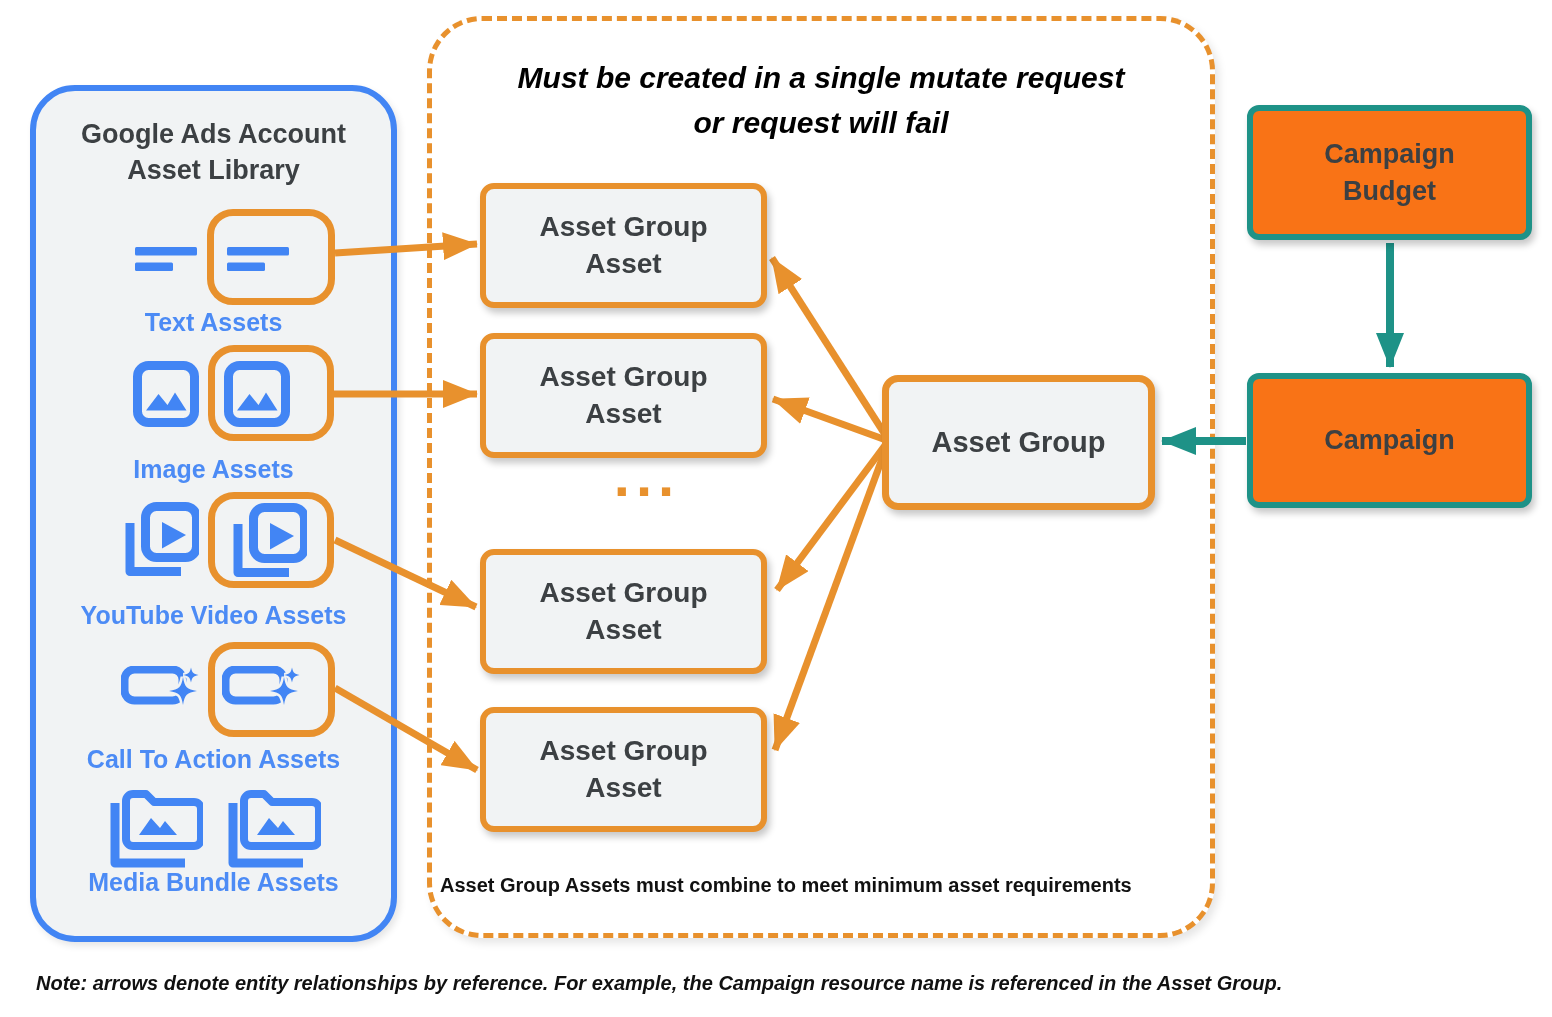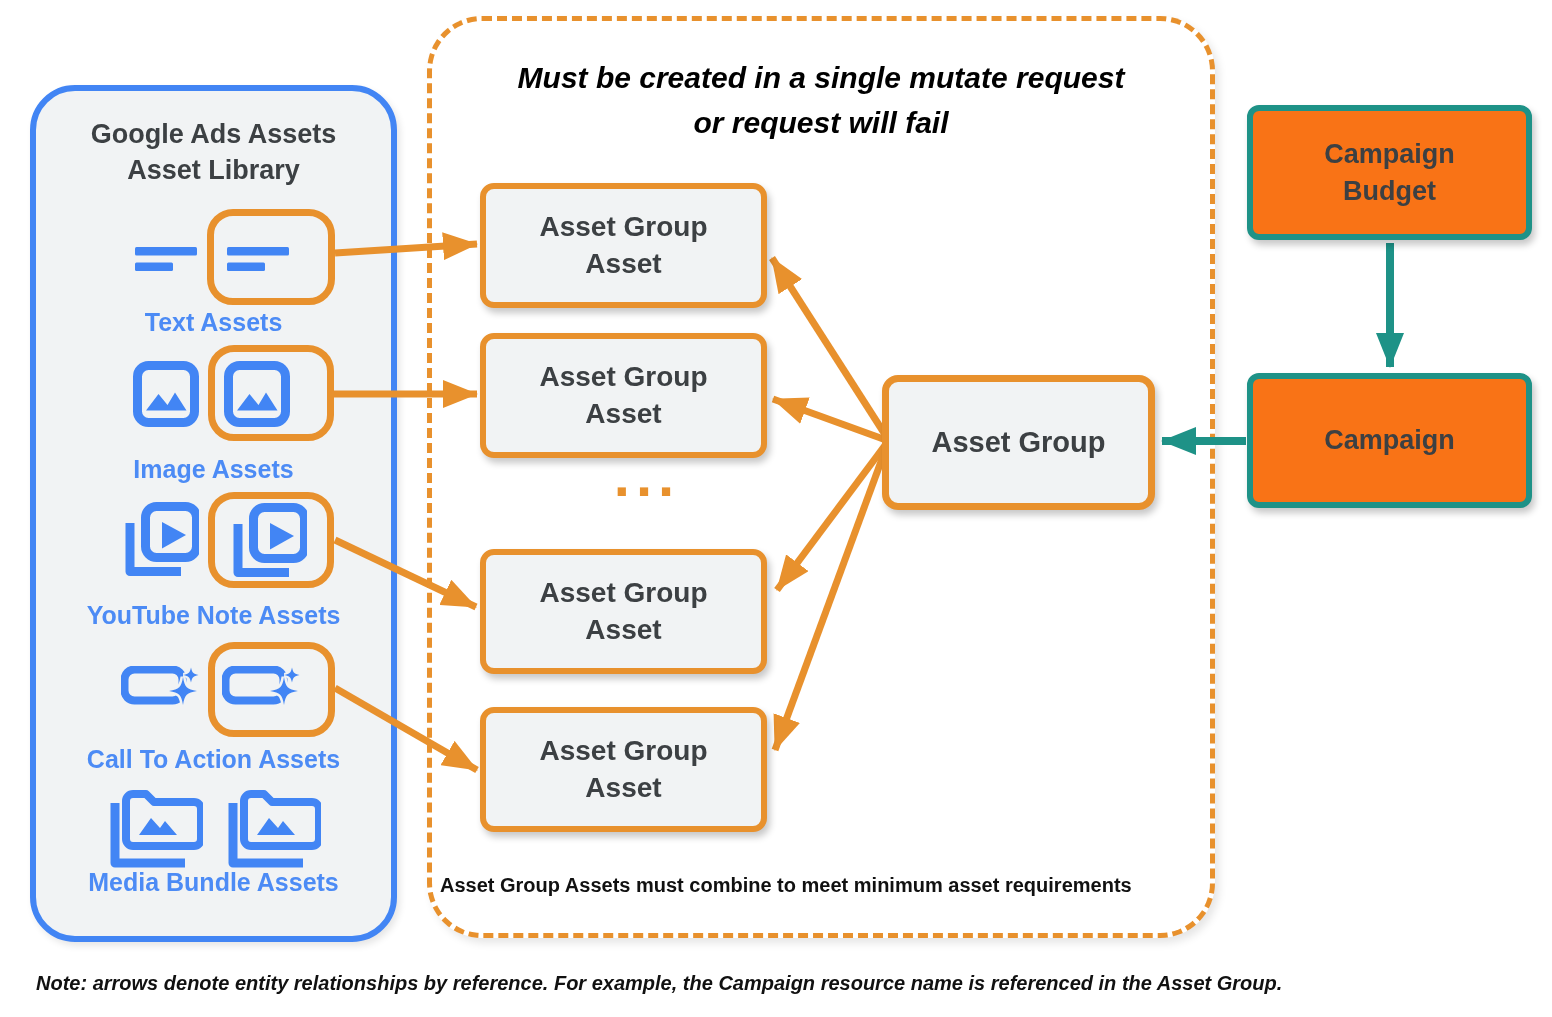--- a/index.html
+++ b/index.html
@@ -108,21 +108,21 @@
       </symbol>
       <symbol id="sym-media" viewBox="0 0 98 80">
         <path d="M10 15 V75 H80" fill="none" stroke="#4285F4" stroke-width="9" stroke-linejoin="round"></path>
         <path d="M28 58 a7 7 0 0 1 -7 -7 V13 a7 7 0 0 1 7 -7 H41 l8 8 H89 a7 7 0 0 1 7 7 V51 a7 7 0 0 1 -7 7 Z" fill="none" stroke="#4285F4" stroke-width="8" stroke-linejoin="round"></path>
         <path d="M34 47 L46 30 L55 40 L60 33 L72 47 Z" fill="#4285F4"></path>
       </symbol>
     </defs>
   </svg>
 
   <div class="abs library-panel"></div>
-  <div class="abs library-title">Google Ads Assets
+  <div class="abs library-title">Google Ads Account
 Asset Library</div>
 
   <svg class="abs icon" style="left:135px; top:247px;" width="62" height="24">
       <use href="#sym-text"></use>
     </svg>
   <div class="abs select-frame" style="left:207px; top:209px; width:128px; height:96px;"></div>
   <svg class="abs icon" style="left:227px; top:247px;" width="62" height="24">
       <use href="#sym-text"></use>
     </svg>
   <div class="abs asset-label" style="top:308px;">Text Assets</div>
@@ -136,21 +136,21 @@
     </svg>
   <div class="abs asset-label" style="top:455px;">Image Assets</div>
 
   <svg class="abs icon" style="left:119px; top:501px;" width="80" height="80">
       <use href="#sym-video"></use>
     </svg>
   <div class="abs select-frame" style="left:208px; top:492px; width:126px; height:96px;"></div>
   <svg class="abs icon" style="left:227px; top:502px;" width="80" height="80">
       <use href="#sym-video"></use>
     </svg>
-  <div class="abs asset-label" style="top:601px;">YouTube Note Assets</div>
+  <div class="abs asset-label" style="top:601px;">YouTube Video Assets</div>
 
   <svg class="abs icon" style="left:121px; top:666px;" width="80" height="40">
       <use href="#sym-cta"></use>
     </svg>
   <div class="abs select-frame" style="left:208px; top:642px; width:127px; height:95px;"></div>
   <svg class="abs icon" style="left:222px; top:666px;" width="80" height="40">
       <use href="#sym-cta"></use>
     </svg>
   <div class="abs asset-label" style="top:745px;">Call To Action Assets</div>
 

